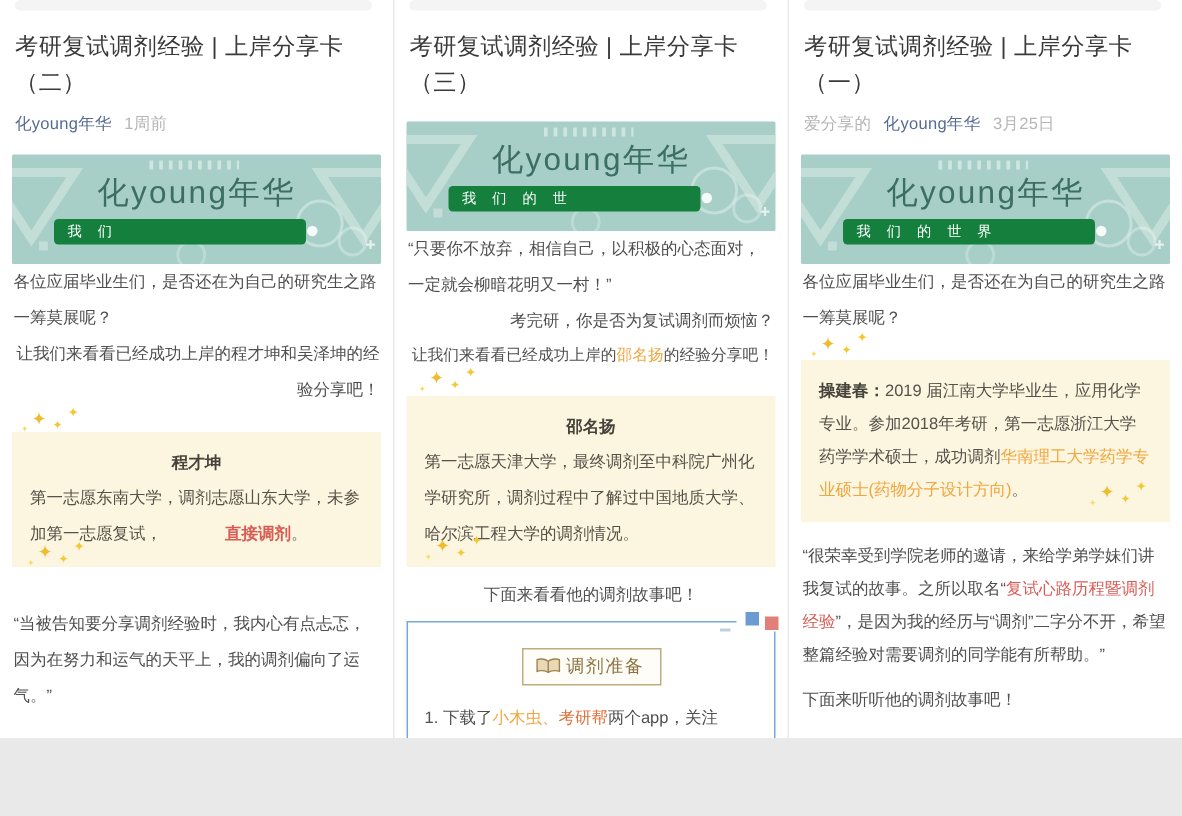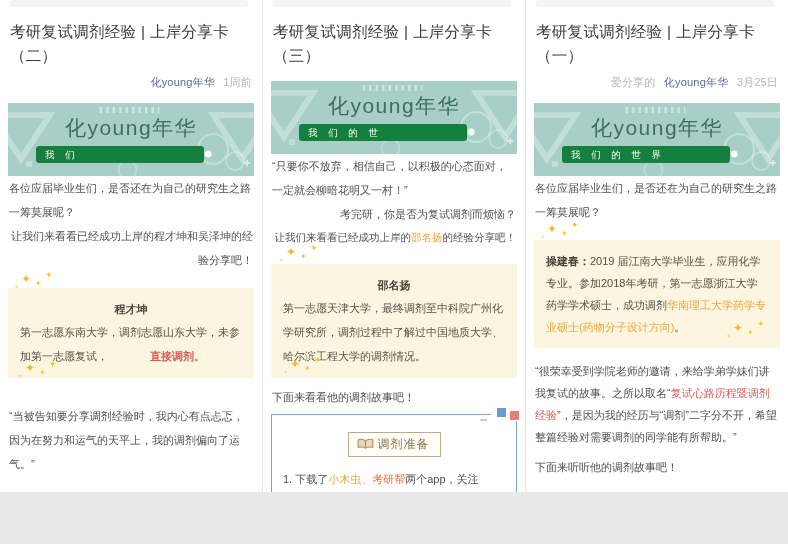--- a/index.html
+++ b/index.html
@@ -6,34 +6,34 @@
   body{
     width:788px;height:544px;overflow:hidden;background:#e9e9e9;
     font-family:"Liberation Sans","DejaVu Sans",sans-serif;
   }
   .wrap{display:flex;width:788px;height:492px;}
   .card{width:262px;flex:0 0 262px;background:#fff;position:relative;overflow:hidden;}
   .card.mid,.card.rt{margin-left:1px;}
 
   .frag{height:7px;background:#f4f4f4;border-radius:5px;margin:0 14px 0 10px;}
   .title{margin:13px 10px 0;font-size:15.5px;line-height:24px;color:#3a3a3a;font-weight:500;letter-spacing:.3px;}
-  .meta{margin:7px 10px 0;font-size:11px;color:#b6b6b6;letter-spacing:.2px;text-align:right;}
+  .meta{margin:7px 10px 0;font-size:11px;color:#b6b6b6;letter-spacing:.2px;}
   .meta .acct{color:#576b95;margin:0 5px;font-weight:500;}
   .meta .acct.first{margin-left:0;}
 
   
   .banner{position:relative;height:73px;margin:13px 8px 0;background:#a7cfc7;overflow:hidden;border-radius:1px;}
   .banner svg.deco{position:absolute;left:0;top:0;width:100%;height:100%;z-index:1;}
   .brand{position:relative;z-index:2;text-align:center;margin-top:11px;font-size:21px;color:#3c6e66;letter-spacing:1.5px;font-weight:400;}
   .bar{position:absolute;z-index:3;left:28px;top:43px;width:168px;height:17px;background:#15803d;border-radius:3px;
        color:#fff;font-size:9.5px;line-height:17px;padding-left:9px;letter-spacing:4px;box-sizing:border-box;white-space:nowrap;overflow:hidden;}
 
   .p{margin:0 9px;font-size:11px;color:#4f4f4f;line-height:24px;letter-spacing:0;}
   .fit{font-size:10.5px;white-space:nowrap;}
-  .ctr{text-align:left;}
+  .ctr{text-align:center;}
   .lh22{line-height:22px;}
 
   .ybox{position:relative;margin:16px 8px 0;background:#fcf5df;padding:10px 12px;font-size:11px;color:#55524a;line-height:24px;}
   .ybox.tight{line-height:22px;}
   .btitle{text-align:center;font-weight:700;color:#45433c;line-height:22px;margin-bottom:0;}
   .bname{font-weight:700;color:#45433c;}
   .red{color:#d85c54;font-weight:700;margin-left:42px;}
   .redq{color:#d85c54;}
   .org{color:#f0a63e;}
   .org2{color:#e2703a;}

